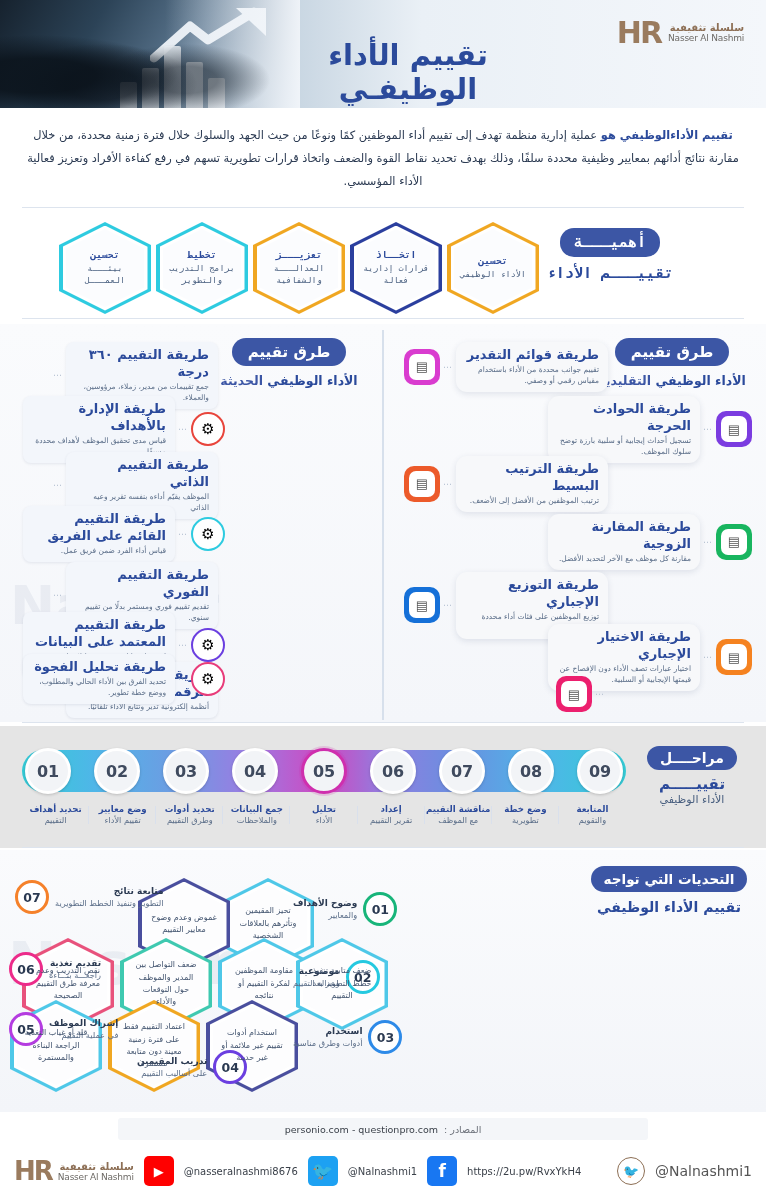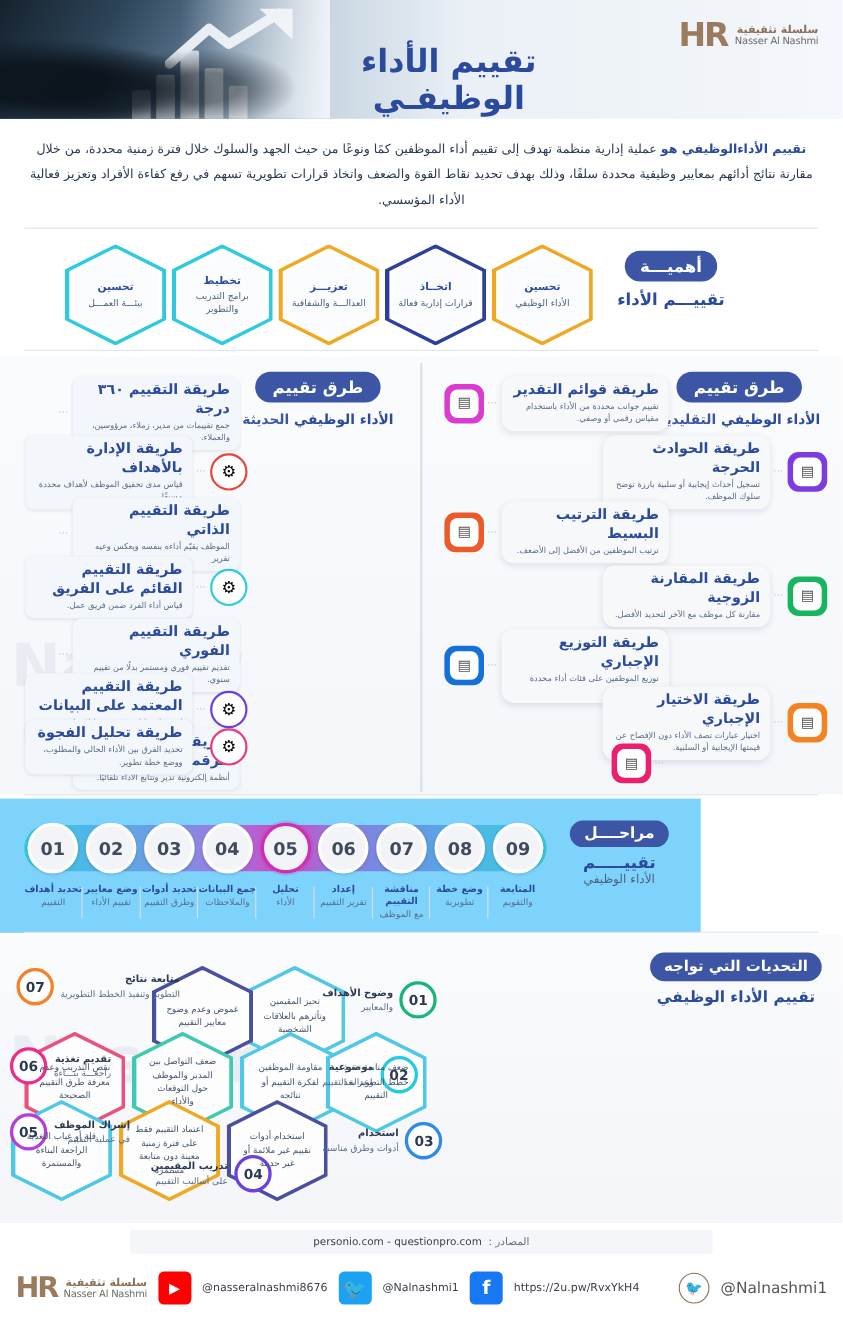--- a/index.html
+++ b/index.html
@@ -48,21 +48,21 @@
   
   .intro {
     position:absolute; top:112px; left:0; width:766px; height:96px;
     padding:12px 24px 0; direction:rtl; text-align:center;
   }
   .intro p { font-size:11.4px; line-height:2.0; color:#2b3a52; }
   .intro b { color:#2b4a9b; }
   .rule { position:absolute; left:22px; right:22px; height:1px; background:#dde4ee; }
 
   
-  .sec-imp { position:absolute; top:214px; left:0; width:691px; height:108px; }
+  .sec-imp { position:absolute; top:214px; left:0; width:691px; height:108px;font-family:Liberation Mono, monospace; }
   .imp-head { position:absolute; right:16px; top:14px; width:130px; text-align:center; direction:rtl; }
   .pill {
     background:#3c56a5; color:#fff; font-size:15px; font-weight:bold;
     border-radius:14px; padding:5px 14px; letter-spacing:2px; display:inline-block;
   }
   .imp-sub { font-size:15px; color:#2b4a9b; font-weight:bold; margin-top:7px; }
   .hex-row { position:absolute; right:152px; top:8px; display:flex; flex-direction:row; gap:5px; }
   .hex {
     width:92px; height:92px; position:relative;
     display:flex; align-items:center; justify-content:center;
@@ -105,21 +105,21 @@
   .m-d { font-size:7.5px; color:#5a6d88; line-height:1.45; margin-top:1px; }
   .m-ico {
     width:34px; height:34px; border-radius:50%; background:#fff;
     display:flex; align-items:center; justify-content:center; font-size:15px;
     flex:0 0 auto;
   }
   .m-ico.sq { border-radius:10px; width:36px; height:36px; }
   .dots { font-size:9px; color:#b9c4d4; letter-spacing:1px; padding:0 3px; }
 
   
-  .sec-stages { position:absolute; top:726px; left:0; width:637px; height:122px; background:#7dd3fc; }
+  .sec-stages { position:absolute; top:726px; left:0; width:766px; height:122px; background:#e5e5e5; }
   .st-head { position:absolute; right:14px; top:20px; width:120px; text-align:center; direction:rtl; }
   .st-pill { background:#3c56a5; color:#fff; font-size:14px; font-weight:bold; border-radius:13px; padding:4px 13px; letter-spacing:2px; display:inline-block; }
   .st-sub1 { font-size:15px; color:#2b4a9b; font-weight:bold; margin-top:5px; letter-spacing:2px; }
   .st-sub2 { font-size:11px; color:#4a6080; }
   .st-track { position:absolute; right:140px; top:16px; left:22px; height:58px; }
   .st-ribbon { position:absolute; top:8px; left:0; right:0; height:42px; border-radius:21px;
     background:linear-gradient(270deg,#35cbd6 0%,#4fb6e8 14%,#6a8fe0 28%,#8f7ee0 40%,#cf48c0 50%,#9d7ae2 62%,#6f9ae2 74%,#4fb6e8 88%,#35cbd6 100%); }
   .st-nodes { position:absolute; inset:0; display:flex; flex-direction:row; justify-content:space-between; align-items:center; padding:0 3px; }
   .st-node { width:46px; height:46px; border-radius:50%; background:#f2f4f7;
     border:3px solid #fff; display:flex; align-items:center; justify-content:center;
@@ -282,21 +282,21 @@
               <div class="m-t">طريقة الإدارة بالأهداف</div>
               <div class="m-d">قياس مدى تحقيق الموظف لأهداف محددة مسبقًا.</div>
             </div>
           </div>
           <div style="position: absolute; right: 198px; top: 142px;">
             <div class="m-ico" style="border:2px solid #16b39a">⚙</div>
           </div>
           <div class="m-item" style="top: 128px; right: auto; width: 200px; left: 18px;">
             <div class="m-card">
               <div class="m-t">طريقة التقييم الذاتي</div>
-              <div class="m-d">الموظف يقيّم أداءه بنفسه ويعكس وعيه تقرير</div>
+              <div class="m-d">الموظف يقيّم أداءه بنفسه تقرير وعيه الذاتي</div>
             </div>
             <span class="dots">⋯</span>
           </div>
           <div class="m-item" style="top: 182px; right: 158px; width: 210px;">
             <div class="m-ico" style="border:2px solid #2ecbe0">⚙</div>
             <span class="dots">⋯</span>
             <div class="m-card">
               <div class="m-t">طريقة التقييم القائم على الفريق</div>
               <div class="m-d">قياس أداء الفرد ضمن فريق عمل.</div>
             </div>

